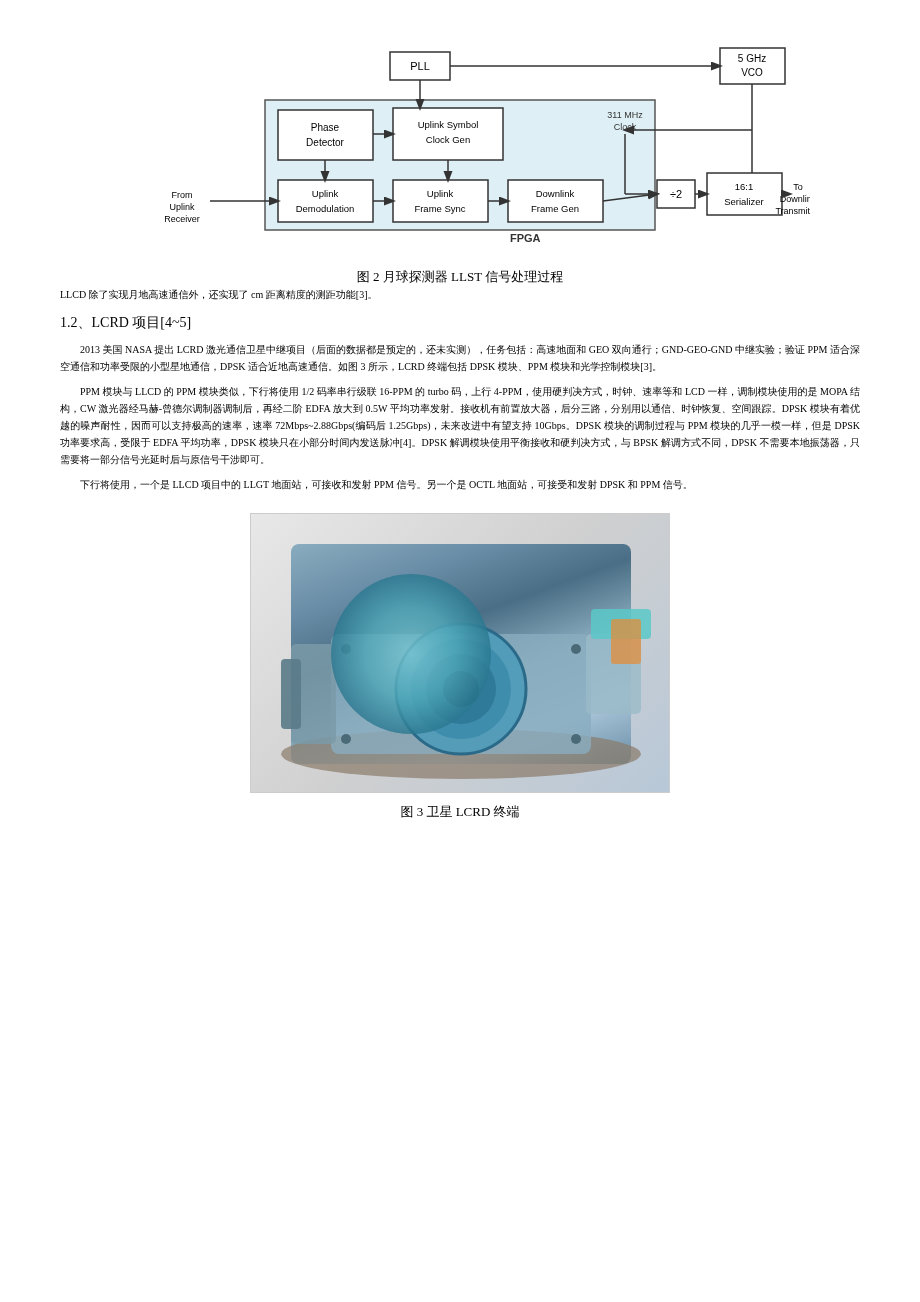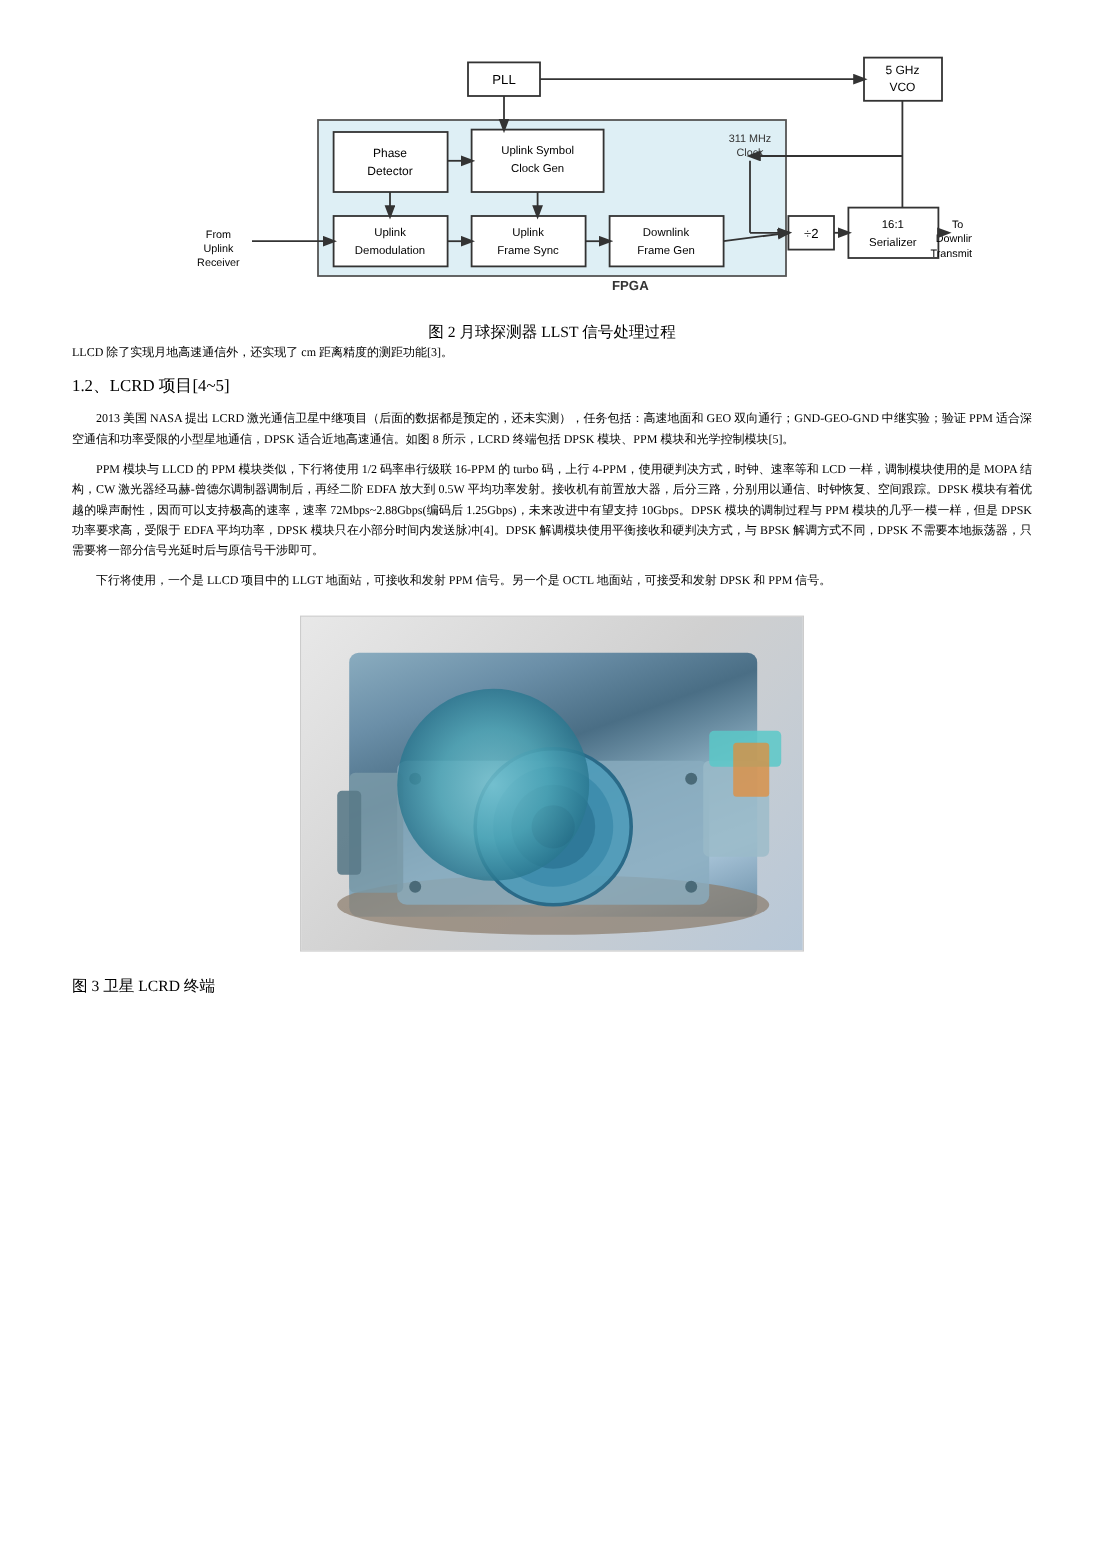--- a/index.html
+++ b/index.html
@@ -86,22 +86,23 @@
       content: '';
       position: absolute;
       top: 60px; left: 80px;
       width: 160px; height: 160px;
       background: radial-gradient(circle, #7bc8d4 0%, #4fa8b8 40%, #2a7890 70%, #1a5870 100%);
       border-radius: 50%;
       opacity: 0.8;
     }
 
     .fig-caption2 {
+      text-align: center;
       font-size: 13px;
-      margin-top: 20px;
+      margin-top: 10px;
     }
   </style>
 </head>
 <body>
 
 <div class="diagram-container">
   <div class="diagram">
     <svg viewBox="0 0 700 220" xmlns="http://www.w3.org/2000/svg">
 
       <rect x="155" y="60" width="390" height="130" fill="#add8e6" fill-opacity="0.4" stroke="#555" stroke-width="1.5"></rect>
@@ -190,21 +191,21 @@
     </svg>
   </div>
 </div>
 
 <p class="fig-caption">图 2    月球探测器 LLST 信号处理过程</p>
 
 <p class="content-text no-indent">LLCD 除了实现月地高速通信外，还实现了 cm 距离精度的测距功能[3]。</p>
 
 <p class="section-title no-indent">1.2、LCRD 项目[4~5]</p>
 
-<p class="content-text">2013 美国 NASA 提出 LCRD 激光通信卫星中继项目（后面的数据都是预定的，还未实测），任务包括：高速地面和 GEO 双向通行；GND-GEO-GND 中继实验；验证 PPM 适合深空通信和功率受限的小型星地通信，DPSK 适合近地高速通信。如图 8 所示，LCRD 终端包括 DPSK 模块、PPM 模块和光学控制模块[5]。</p>
+<p class="content-text">2013 美国 NASA 提出 LCRD 激光通信卫星中继项目（后面的数据都是预定的，还未实测），任务包括：高速地面和 GEO 双向通行；GND-GEO-GND 中继实验；验证 PPM 适合深空通信和功率受限的小型星地通信，DPSK 适合近地高速通信。如图 3 所示，LCRD 终端包括 DPSK 模块、PPM 模块和光学控制模块[3]。</p>
 
 <p class="content-text">PPM 模块与 LLCD 的 PPM 模块类似，下行将使用 1/2 码率串行级联 16-PPM 的 turbo 码，上行 4-PPM，使用硬判决方式，时钟、速率等和 LCD 一样，调制模块使用的是 MOPA 结构，CW 激光器经马赫-曾德尔调制器调制后，再经二阶 EDFA 放大到 0.5W 平均功率发射。接收机有前置放大器，后分三路，分别用以通信、时钟恢复、空间跟踪。DPSK 模块有着优越的噪声耐性，因而可以支持极高的速率，速率 72Mbps~2.88Gbps(编码后 1.25Gbps)，未来改进中有望支持 10Gbps。DPSK 模块的调制过程与 PPM 模块的几乎一模一样，但是 DPSK 功率要求高，受限于 EDFA 平均功率，DPSK 模块只在小部分时间内发送脉冲[4]。DPSK 解调模块使用平衡接收和硬判决方式，与 BPSK 解调方式不同，DPSK 不需要本地振荡器，只需要将一部分信号光延时后与原信号干涉即可。</p>
 
 <p class="content-text">下行将使用，一个是 LLCD 项目中的 LLGT 地面站，可接收和发射 PPM 信号。另一个是 OCTL 地面站，可接受和发射 DPSK 和 PPM 信号。</p>
 
 <div class="image-container">
   <div class="placeholder-image">
 
     <svg width="420" height="280" style="position:absolute;top:0;left:0;" xmlns="http://www.w3.org/2000/svg">
 

